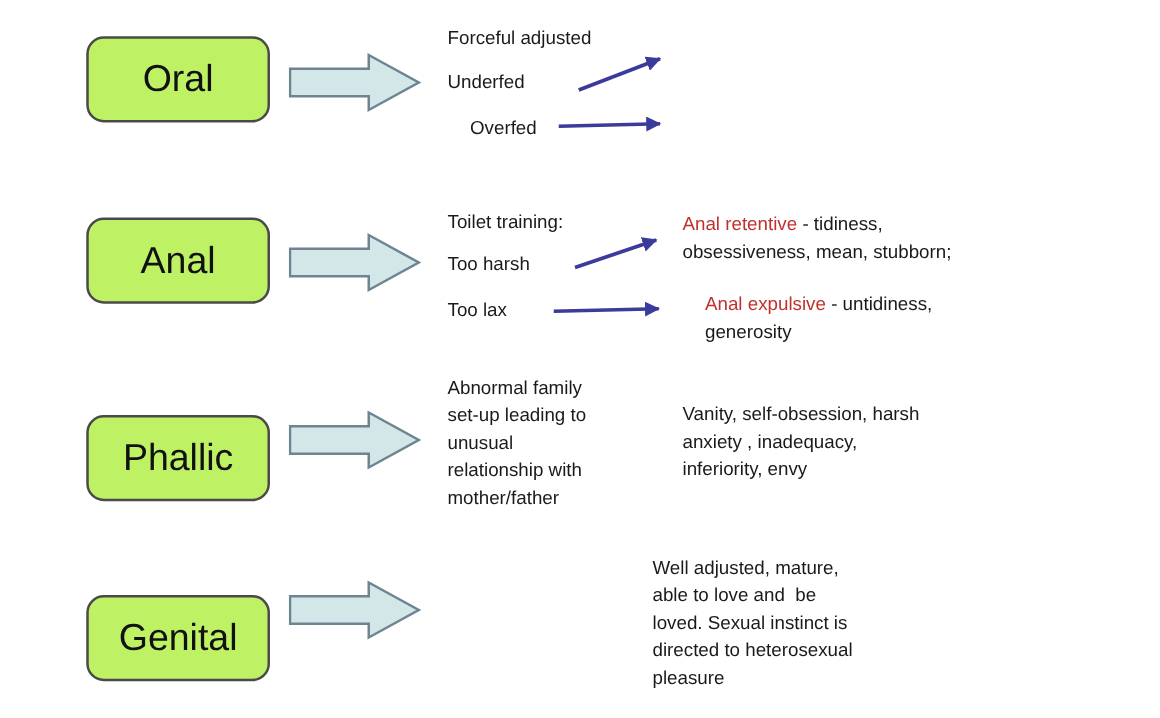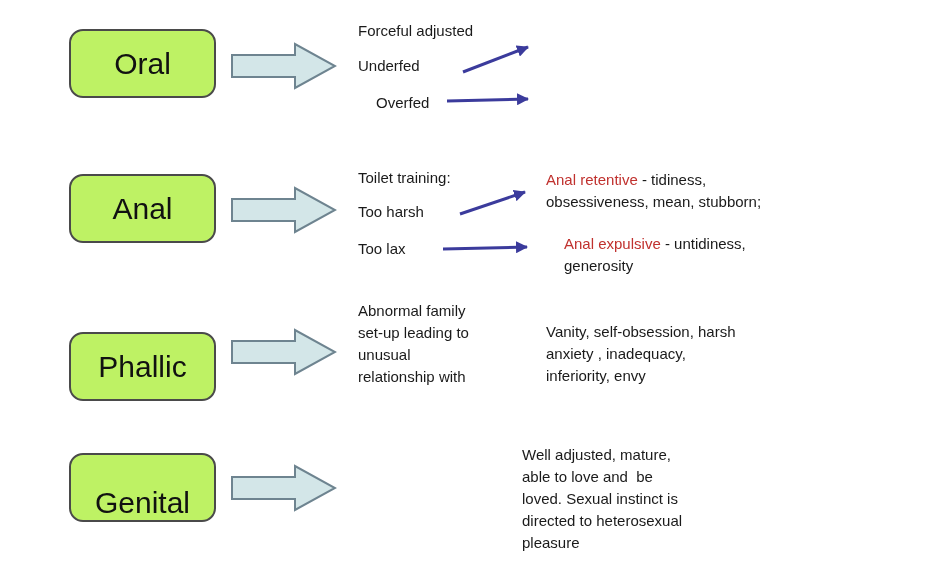--- a/index.html
+++ b/index.html
@@ -41,21 +41,21 @@
 
   <div class="abs stage-box" style="left:69px;top:29px;">
       <span>Oral</span>
     </div>
   <div class="abs stage-box" style="left:69px;top:174px;">
       <span>Anal</span>
     </div>
   <div class="abs stage-box" style="left:69px;top:316px;margin-top:16px;">
       <span>Phallic</span>
     </div>
-  <div class="abs stage-box" style="left:69px;top:453px;align-items:flex-end;">
+  <div class="abs stage-box" style="left:69px;top:476px;">
       <span>Genital</span>
     </div>
 
   <svg class="abs block-arrow" style="left:231px;top:42px;" viewBox="0 0 106 48">
       <polygon points="1,13 64,13 64,2 104,24 64,46 64,35 1,35"></polygon>
     </svg>
   <svg class="abs block-arrow" style="left:231px;top:186px;" viewBox="0 0 106 48">
       <polygon points="1,13 64,13 64,2 104,24 64,46 64,35 1,35"></polygon>
     </svg>
   <svg class="abs block-arrow" style="left:231px;top:328px;" viewBox="0 0 106 48">
@@ -71,20 +71,21 @@
 
   <div class="abs cause-line" style="left:358px;top:169px;">Toilet training:</div>
   <div class="abs cause-line" style="left:358px;top:203px;">Too harsh</div>
   <div class="abs cause-line" style="left:358px;top:240px;">Too lax</div>
 
   <div class="abs para" style="left:358px;top:300px;width:160px;">
     <div class="line">Abnormal family</div>
     <div class="line">set-up leading to</div>
     <div class="line">unusual</div>
     <div class="line">relationship with</div>
+    <div class="line">mother/father</div>
   </div>
 
 
 
   <div class="abs outcome" style="left:546px;top:169px;width:252px;">
     <span class="term">Anal retentive</span><span class="rest"> - tidiness, obsessiveness, mean, stubborn;</span>
   </div>
   <div class="abs outcome" style="left:564px;top:233px;width:240px;">
     <span class="term">Anal expulsive</span><span class="rest"> - untidiness, generosity</span>
   </div>

